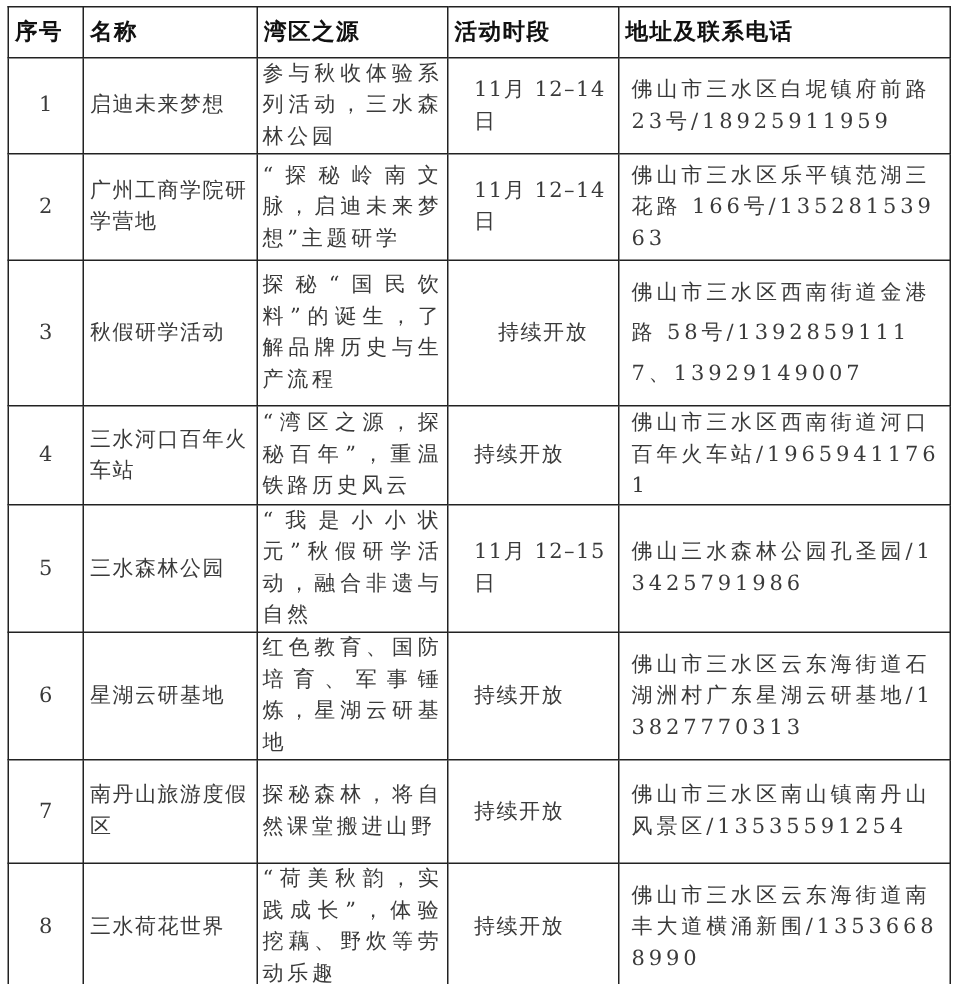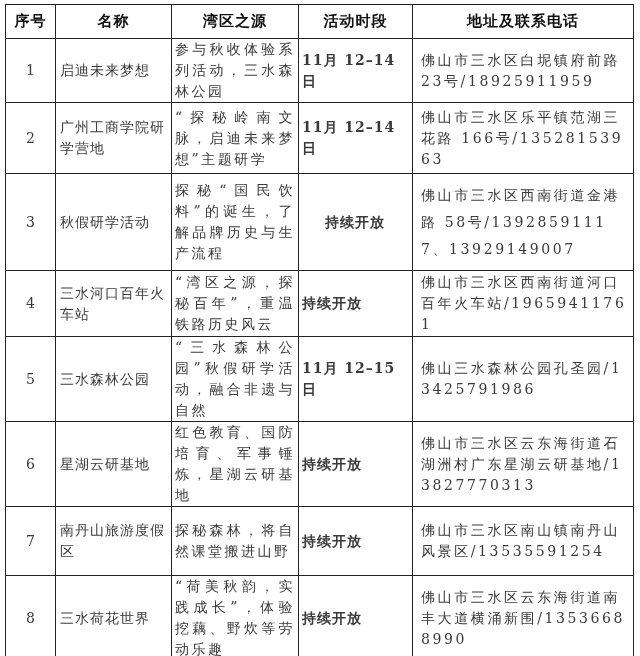--- a/index.html
+++ b/index.html
@@ -2,26 +2,26 @@
 <html><head>
 <meta charset="utf-8">
 <style>
   html, body { margin: 0; padding: 0; background: #ffffff; }
   body { width: 640px; height: 656px; overflow: hidden; position: relative;
          font-family: "DejaVu Serif", "Liberation Serif", serif; color: #333; }
   table { position: absolute; left: 5px; top: 4px; border-collapse: collapse;
           table-layout: fixed; width: 628px; }
   td, th { border: 1.3px solid #222; padding: 0 4px; vertical-align: middle;
            font-size: 14px; line-height: 21px; color: #3a3a3a; word-break: break-all; }
-  th { font-weight: bold; color: #111; height: 33px; font-size: 15px; text-align: center;
+  th { font-weight: bold; color: #111; height: 33px; font-size: 15px; text-align: left;
        letter-spacing: 1px; }
   td.idx { text-align: center; }
   td.name { letter-spacing: 1px; }
   td.feat { text-align: justify; text-align-last: left; letter-spacing: 2.5px; padding: 0 3px; }
-  td.time { letter-spacing: 1px; padding-left: 3px; font-weight: bold; }
+  td.time { letter-spacing: 1px; padding-left: 17px; }
   td.time.center { text-align: center; }
   td.addr { letter-spacing: 2.6px; padding-left: 8px; }
   td.addr.loose { line-height: 27px; }
 </style>
 </head>
 <body>
 
 <table>
   <colgroup>
     <col style="width:50px">
@@ -64,21 +64,21 @@
     <tr style="height:66px">
       <td class="idx">4</td>
       <td class="name">三水河口百年火车站</td>
       <td class="feat">“湾区之源，探秘百年”，重温铁路历史风云</td>
       <td class="time">持续开放</td>
       <td class="addr">佛山市三水区西南街道河口百年火车站/19659411761</td>
     </tr>
     <tr style="height:82px">
       <td class="idx">5</td>
       <td class="name">三水森林公园</td>
-      <td class="feat">“三水森林公园”秋假研学活动，融合非遗与自然</td>
+      <td class="feat">“我是小小状元”秋假研学活动，融合非遗与自然</td>
       <td class="time">11月 12–15日</td>
       <td class="addr">佛山三水森林公园孔圣园/13425791986</td>
     </tr>
     <tr style="height:84px">
       <td class="idx">6</td>
       <td class="name">星湖云研基地</td>
       <td class="feat">红色教育、国防培育、军事锤炼，星湖云研基地</td>
       <td class="time">持续开放</td>
       <td class="addr">佛山市三水区云东海街道石湖洲村广东星湖云研基地/13827770313</td>
     </tr>

